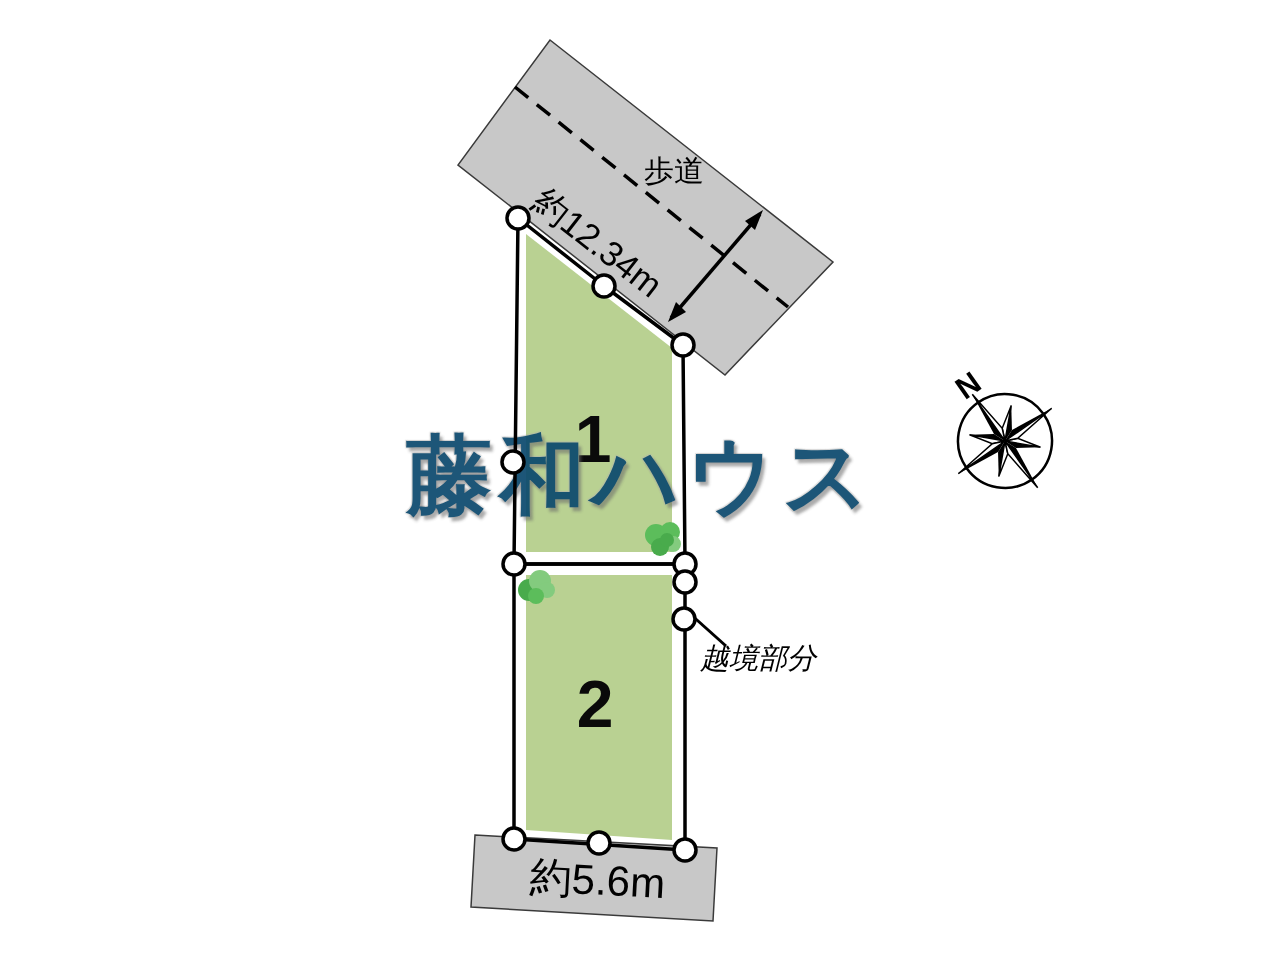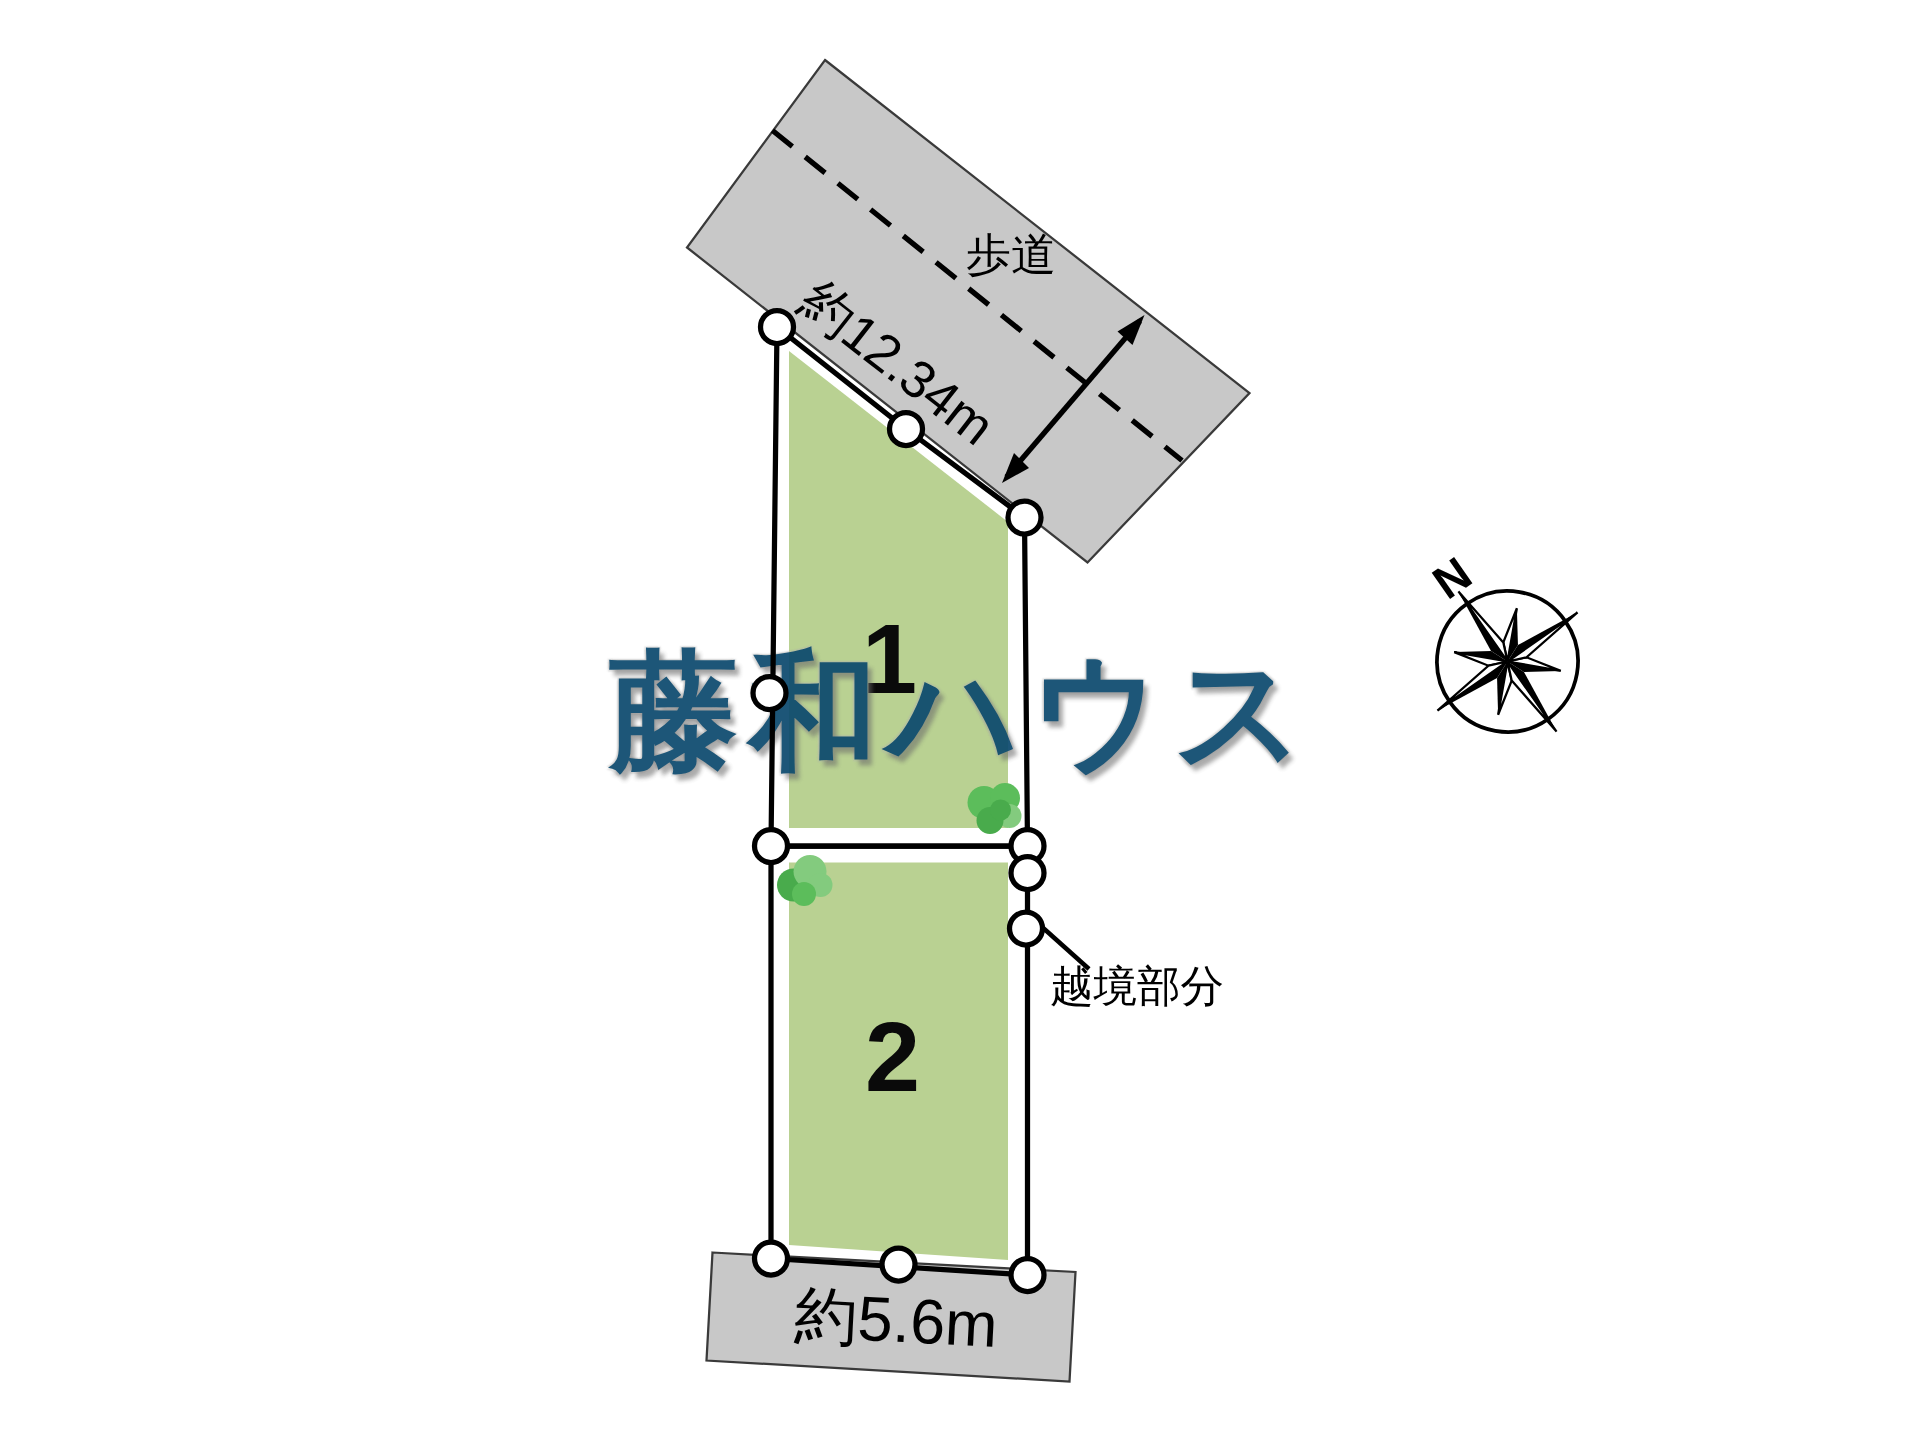--- a/index.html
+++ b/index.html
@@ -7,21 +7,21 @@
     position:relative;width:1280px;height:960px;background:#ffffff;overflow:hidden;
     font-family:"Liberation Sans","DejaVu Sans",sans-serif;
   }
   .layer{position:absolute;left:0;top:0;}
   .lbl{position:absolute;color:#000;white-space:nowrap;line-height:1;}
   .sidewalk-lbl{left:644px;top:156px;font-size:30px;font-weight:500;}
   .frontage-lbl{left:549px;top:182px;font-size:35px;font-weight:500;
     transform:rotate(38deg);transform-origin:0 0;}
   .bottomdim-lbl{left:531px;top:856px;font-size:42px;font-weight:500;
     transform:rotate(3deg);transform-origin:0 0;}
-  .encroach-lbl{left:700px;top:644px;font-size:29px;font-weight:500;}
+  .encroach-lbl{left:700px;top:644px;font-size:29px;font-weight:500;font-style:italic;}
   .north-lbl{left:957px;top:370px;font-size:31px;font-weight:bold;
     transform:rotate(-35deg);}
   .plot-num{position:absolute;font-size:66px;font-weight:bold;color:#0a0a0a;
     width:60px;text-align:center;line-height:1;}
   .plot1{left:563px;top:406px;}
   .plot2{left:565px;top:671px;}
   .watermark{
     position:absolute;left:406px;top:432px;font-size:86px;font-weight:bold;
     letter-spacing:7px;color:#0c4a6e;opacity:.93;white-space:nowrap;line-height:1;
     text-shadow:3px 4px 3px rgba(105,105,105,.60),

